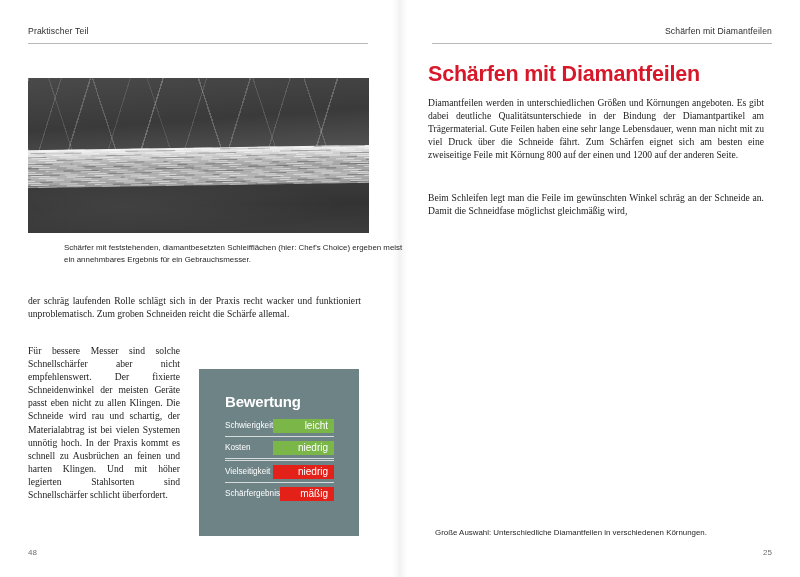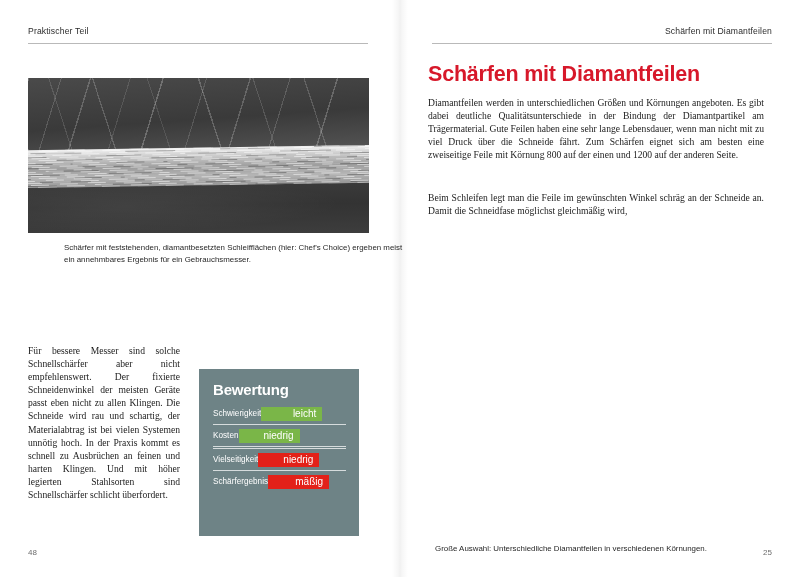--- a/index.html
+++ b/index.html
@@ -173,34 +173,35 @@
   }
 
   
   #rating-box {
     position: absolute;
     left: 199px;
     top: 369px;
     width: 160px;
     height: 167px;
     background: #6e8386;
-    padding: 4px;
+    padding: 16px;
     box-sizing: border-box;
   }
   #rating-title {
     font-family: "Liberation Sans", sans-serif;
     font-weight: bold;
     font-size: 15px;
     color: #ffffff;
     margin: 8px 0 6px 10px;
     letter-spacing: -0.2px;
   }
   .rating-row {
     display: flex;
     align-items: center;
+    justify-content: space-between;
     padding: 0 9px 0 10px;
     height: 19px;
     margin-bottom: 0px;
   }
   .rating-label {
     font-family: "Liberation Sans", sans-serif;
     font-size: 8.2px;
     color: #ffffff;
     white-space: nowrap;
   }
@@ -232,20 +233,23 @@
     <div class="runrule runrule-left"></div>
 
     <div class="photo" id="photo-edge">
       <div class="edge-top"></div>
       <div class="edge-band"></div>
       <div class="edge-bottom"></div>
     </div>
 
     <div class="caption" style="left:28px; top:242px; width:341px;margin-left:36px;">Schärfer mit feststehenden, diamantbesetzten Schleifflächen (hier: Chef's Choice) ergeben meist ein annehmbares Ergebnis für ein Gebrauchsmesser.</div>
 
+    <div class="body-col" style="left:28px; top:294px; width:341px;">
+      <p>der schräg laufenden Rolle schlägt sich in der Praxis recht wacker und funktioniert unproblematisch. Zum groben Schneiden reicht die Schärfe allemal.</p>
+    </div>
 
     <div class="body-col" style="left:28px; top:344px; width:160px;">
       <p>Für bessere Messer sind solche Schnellschärfer aber nicht empfehlenswert. Der fixierte Schneidenwinkel der meisten Geräte passt eben nicht zu allen Klingen. Die Schneide wird rau und schartig, der Materialabtrag ist bei vielen Systemen unnötig hoch. In der Praxis kommt es schnell zu Ausbrüchen an feinen und harten Klingen. Und mit höher legierten Stahlsorten sind Schnellschärfer schlicht überfordert.</p>
     </div>
 
     <div id="rating-box">
       <div id="rating-title">Bewertung</div>
 
       <div class="rating-row">
         <span class="rating-label">Schwierigkeit</span>
@@ -284,19 +288,19 @@
     <div class="headline">Schärfen mit Diamantfeilen</div>
 
     <div class="body-col" style="left:28px; top:96px; width:344px;">
       <p>Diamantfeilen werden in unterschiedlichen Größen und Körnungen angeboten. Es gibt dabei deutliche Qualitätsunterschiede in der Bindung der Diamantpartikel am Trägermaterial. Gute Feilen haben eine sehr lange Lebensdauer, wenn man nicht mit zu viel Druck über die Schneide fährt. Zum Schärfen eignet sich am besten eine zweiseitige Feile mit Körnung 800 auf der einen und 1200 auf der anderen Seite.</p>
     </div>
 
     <div class="body-col" style="left:28px; top:191px; width:344px;">
       <p>Beim Schleifen legt man die Feile im gewünschten Winkel schräg an der Schneide an. Damit die Schneidfase möglichst gleichmäßig wird,</p>
     </div>
 
-    <div class="caption" style="left:35px; top:527px; width:344px;margin-top:16px;">Große Auswahl: Unterschiedliche Diamantfeilen in verschiedenen Körnungen.</div>
+    <div class="caption" style="left:35px; top:527px; width:344px;">Große Auswahl: Unterschiedliche Diamantfeilen in verschiedenen Körnungen.</div>
 
     <div class="folio folio-right">25</div>
   </div>
 
   <div class="gutter"></div>
 </div>
 
 </body></html>

